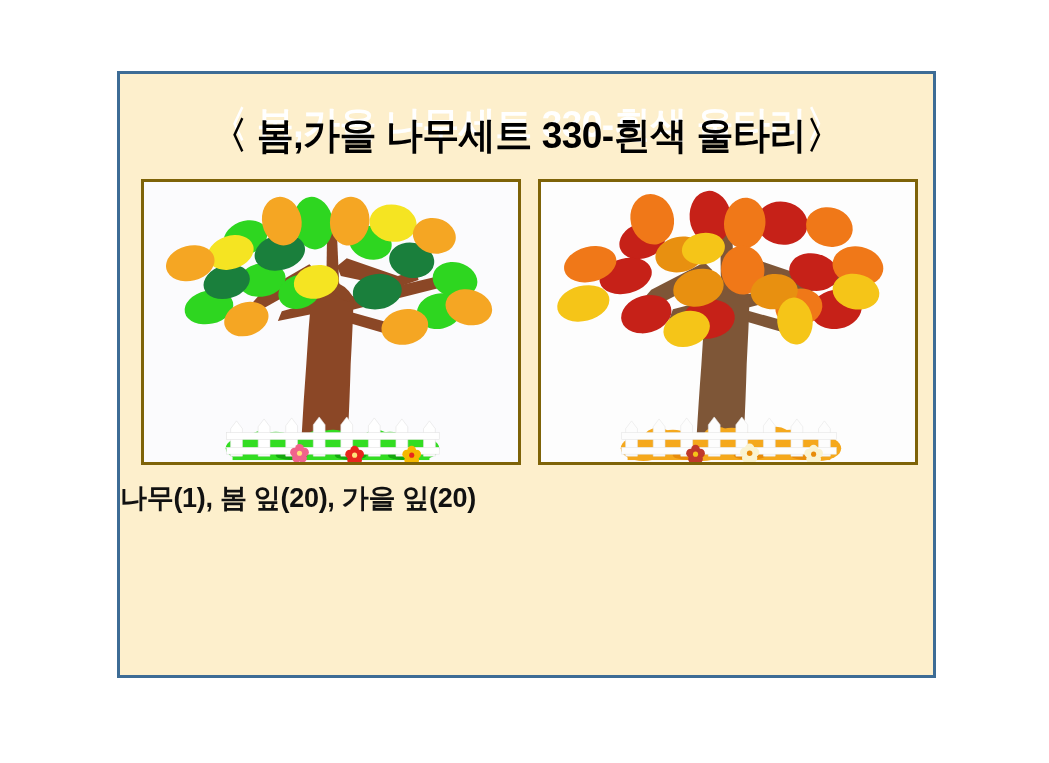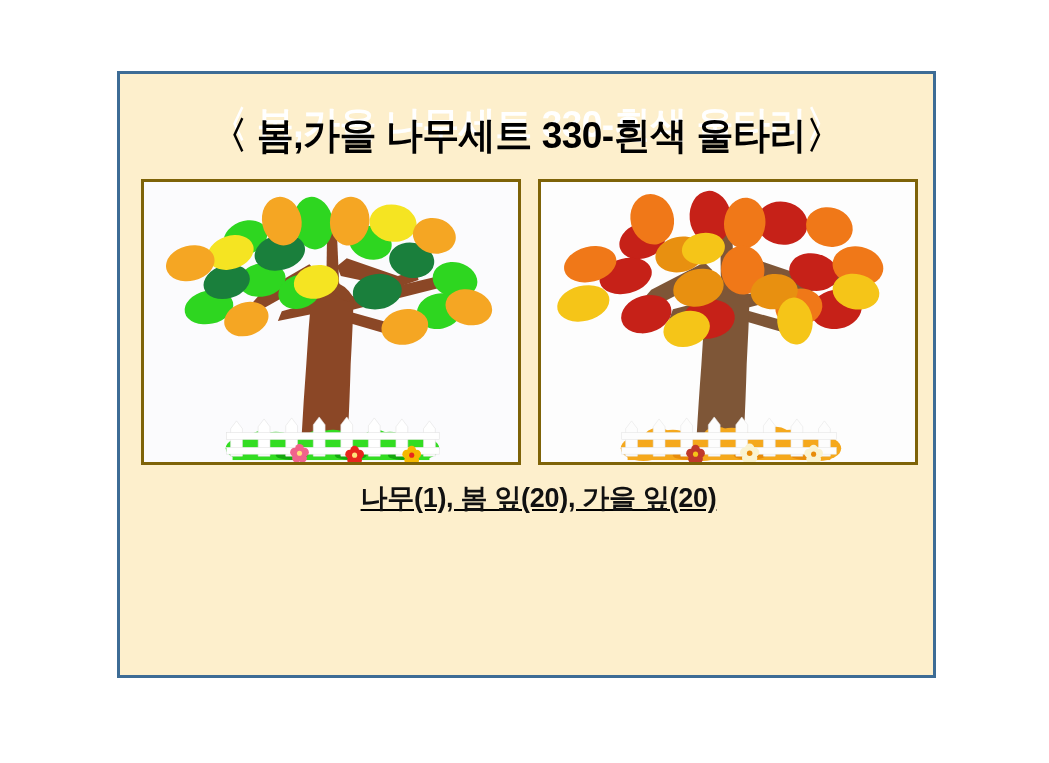--- a/index.html
+++ b/index.html
@@ -82,25 +82,23 @@
   }
   .photo-inner svg {
     display: block;
     width: 100%;
     height: 100%;
   }
 
   
   #caption-block {
     position: absolute;
-    left: 12px;
+    left: 0;
     top: 404px;
     width: 100%;
-    text-align: center;
-    text-decoration: underline;
   }
   .caption-line {
     font-size: 27px;
     font-weight: bold;
     color: #111111;
     letter-spacing: -0.3px;
     line-height: 1.55;
     white-space: nowrap;
   }
 </style>

